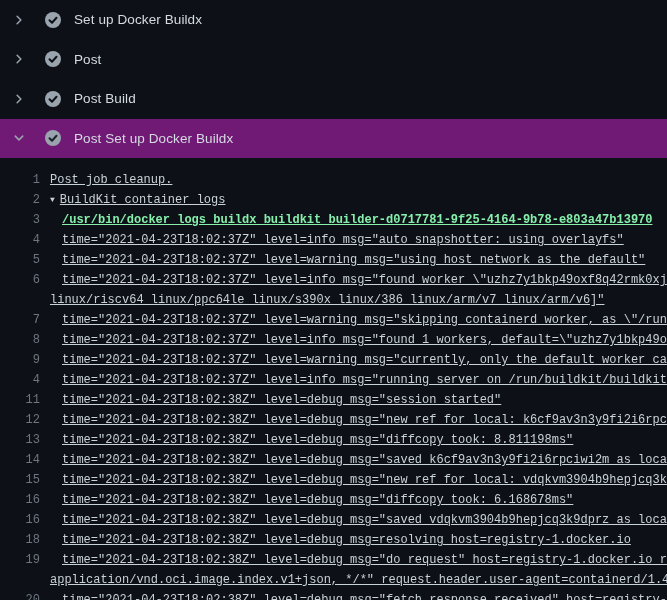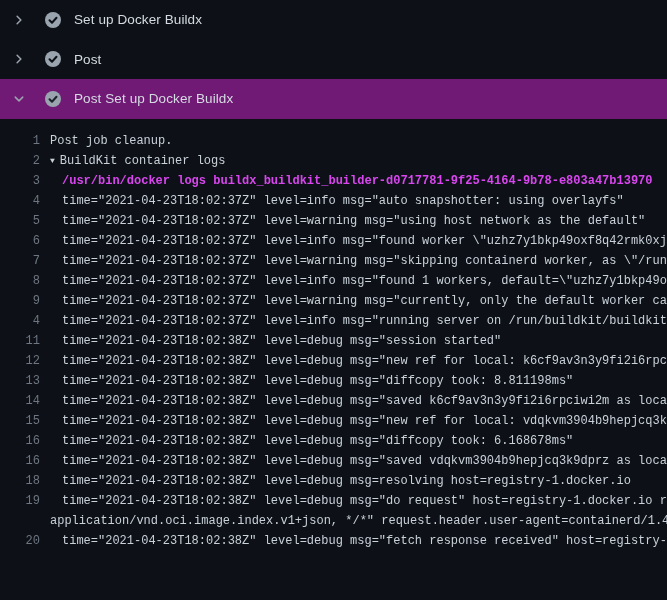--- a/index.html
+++ b/index.html
@@ -29,23 +29,23 @@
     flex: 1 1 auto; padding-top: 12px; box-sizing: border-box;
     font-family: "Liberation Mono", "DejaVu Sans Mono", monospace;
     font-size: 12px; overflow: hidden;
   }
   .log-row { height: 20px; display: flex; align-items: center; white-space: pre; }
   .gutter {
     width: 40px; flex: 0 0 40px; text-align: right;
     color: #6e7681; cursor: pointer; user-select: none;
   }
   .content { color: #c9d1d9; }
-  .log-row .content { padding-left: 10px; }
+  .log-row .content { padding-left: 10px; text-decoration: underline; }
   .log-row.lvl1 .content { padding-left: 22px; }
-  .content.command { color: #d946ef; font-weight: bold; }
+  .content.command { color: #86efac; font-weight: bold; }
   .group-marker {
     display: inline-block; font-size: 8px; color: #c9d1d9;
     transform: translateY(-1px); margin-right: 5px;
   }
 </style>
 </head>
 <body>
 
 <div class="app">
   <div class="steps">
@@ -66,20 +66,32 @@
           <svg viewBox="0 0 16 16" width="12" height="12">
             <path d="M5.5 3 L10.5 8 L5.5 13" fill="none" stroke="#9aa4ae" stroke-width="2" stroke-linecap="round" stroke-linejoin="round"></path>
           </svg>
         </span>
         <span class="status"><svg viewBox="0 0 16 16" width="16" height="16">
             <circle cx="8" cy="8" r="8" fill="#9aa4ae"></circle>
             <path d="M4.5 8.2 L7 10.7 L11.5 5.8" fill="none" stroke="#0d1117" stroke-width="2" stroke-linecap="round" stroke-linejoin="round"></path>
           </svg></span>
         <span class="step-label">Post</span>
       </div>
+      <div class="step-row">
+        <span class="chev">
+          <svg viewBox="0 0 16 16" width="12" height="12">
+            <path d="M5.5 3 L10.5 8 L5.5 13" fill="none" stroke="#9aa4ae" stroke-width="2" stroke-linecap="round" stroke-linejoin="round"></path>
+          </svg>
+        </span>
+        <span class="status"><svg viewBox="0 0 16 16" width="16" height="16">
+            <circle cx="8" cy="8" r="8" fill="#9aa4ae"></circle>
+            <path d="M4.5 8.2 L7 10.7 L11.5 5.8" fill="none" stroke="#0d1117" stroke-width="2" stroke-linecap="round" stroke-linejoin="round"></path>
+          </svg></span>
+        <span class="step-label">Post Build</span>
+      </div>
       <div class="step-row expanded">
         <span class="chev">
           <svg viewBox="0 0 16 16" width="12" height="12">
             <path d="M3 5.5 L8 10.5 L13 5.5" fill="none" stroke="#9aa4ae" stroke-width="2" stroke-linecap="round" stroke-linejoin="round"></path>
           </svg>
         </span>
         <span class="status"><svg viewBox="0 0 16 16" width="16" height="16">
             <circle cx="8" cy="8" r="8" fill="#9aa4ae"></circle>
             <path d="M4.5 8.2 L7 10.7 L11.5 5.8" fill="none" stroke="#1c212a" stroke-width="2" stroke-linecap="round" stroke-linejoin="round"></path>
           </svg></span>
@@ -87,20 +99,21 @@
       </div>
     </div>
   <div class="log">
     <div>
         <div class="log-row"><span class="gutter">1</span><span class="content">Post job cleanup.</span></div>
         <div class="log-row"><span class="gutter">2</span><span class="content"><span class="group-marker">▼</span><span>BuildKit container logs</span></span></div>
         <div class="log-row lvl1"><span class="gutter">3</span><span class="content command">/usr/bin/docker logs buildx_buildkit_builder-d0717781-9f25-4164-9b78-e803a47b13970</span></div>
         <div class="log-row lvl1"><span class="gutter">4</span><span class="content">time="2021-04-23T18:02:37Z" level=info msg="auto snapshotter: using overlayfs"</span></div>
         <div class="log-row lvl1"><span class="gutter">5</span><span class="content">time="2021-04-23T18:02:37Z" level=warning msg="using host network as the default"</span></div>
         <div class="log-row lvl1"><span class="gutter">6</span><span class="content">time="2021-04-23T18:02:37Z" level=info msg="found worker \"uzhz7y1bkp49oxf8q42rmk0xj</span></div>
+        <div class="log-row"><span class="gutter"></span><span class="content">linux/riscv64 linux/ppc64le linux/s390x linux/386 linux/arm/v7 linux/arm/v6]"</span></div>
         <div class="log-row lvl1"><span class="gutter">7</span><span class="content">time="2021-04-23T18:02:37Z" level=warning msg="skipping containerd worker, as \"/run</span></div>
         <div class="log-row lvl1"><span class="gutter">8</span><span class="content">time="2021-04-23T18:02:37Z" level=info msg="found 1 workers, default=\"uzhz7y1bkp49o</span></div>
         <div class="log-row lvl1"><span class="gutter">9</span><span class="content">time="2021-04-23T18:02:37Z" level=warning msg="currently, only the default worker ca</span></div>
         <div class="log-row lvl1"><span class="gutter">4</span><span class="content">time="2021-04-23T18:02:37Z" level=info msg="running server on /run/buildkit/buildkit</span></div>
         <div class="log-row lvl1"><span class="gutter">11</span><span class="content">time="2021-04-23T18:02:38Z" level=debug msg="session started"</span></div>
         <div class="log-row lvl1"><span class="gutter">12</span><span class="content">time="2021-04-23T18:02:38Z" level=debug msg="new ref for local: k6cf9av3n3y9fi2i6rpc</span></div>
         <div class="log-row lvl1"><span class="gutter">13</span><span class="content">time="2021-04-23T18:02:38Z" level=debug msg="diffcopy took: 8.811198ms"</span></div>
         <div class="log-row lvl1"><span class="gutter">14</span><span class="content">time="2021-04-23T18:02:38Z" level=debug msg="saved k6cf9av3n3y9fi2i6rpciwi2m as loca</span></div>
         <div class="log-row lvl1"><span class="gutter">15</span><span class="content">time="2021-04-23T18:02:38Z" level=debug msg="new ref for local: vdqkvm3904b9hepjcq3k</span></div>
         <div class="log-row lvl1"><span class="gutter">16</span><span class="content">time="2021-04-23T18:02:38Z" level=debug msg="diffcopy took: 6.168678ms"</span></div>

